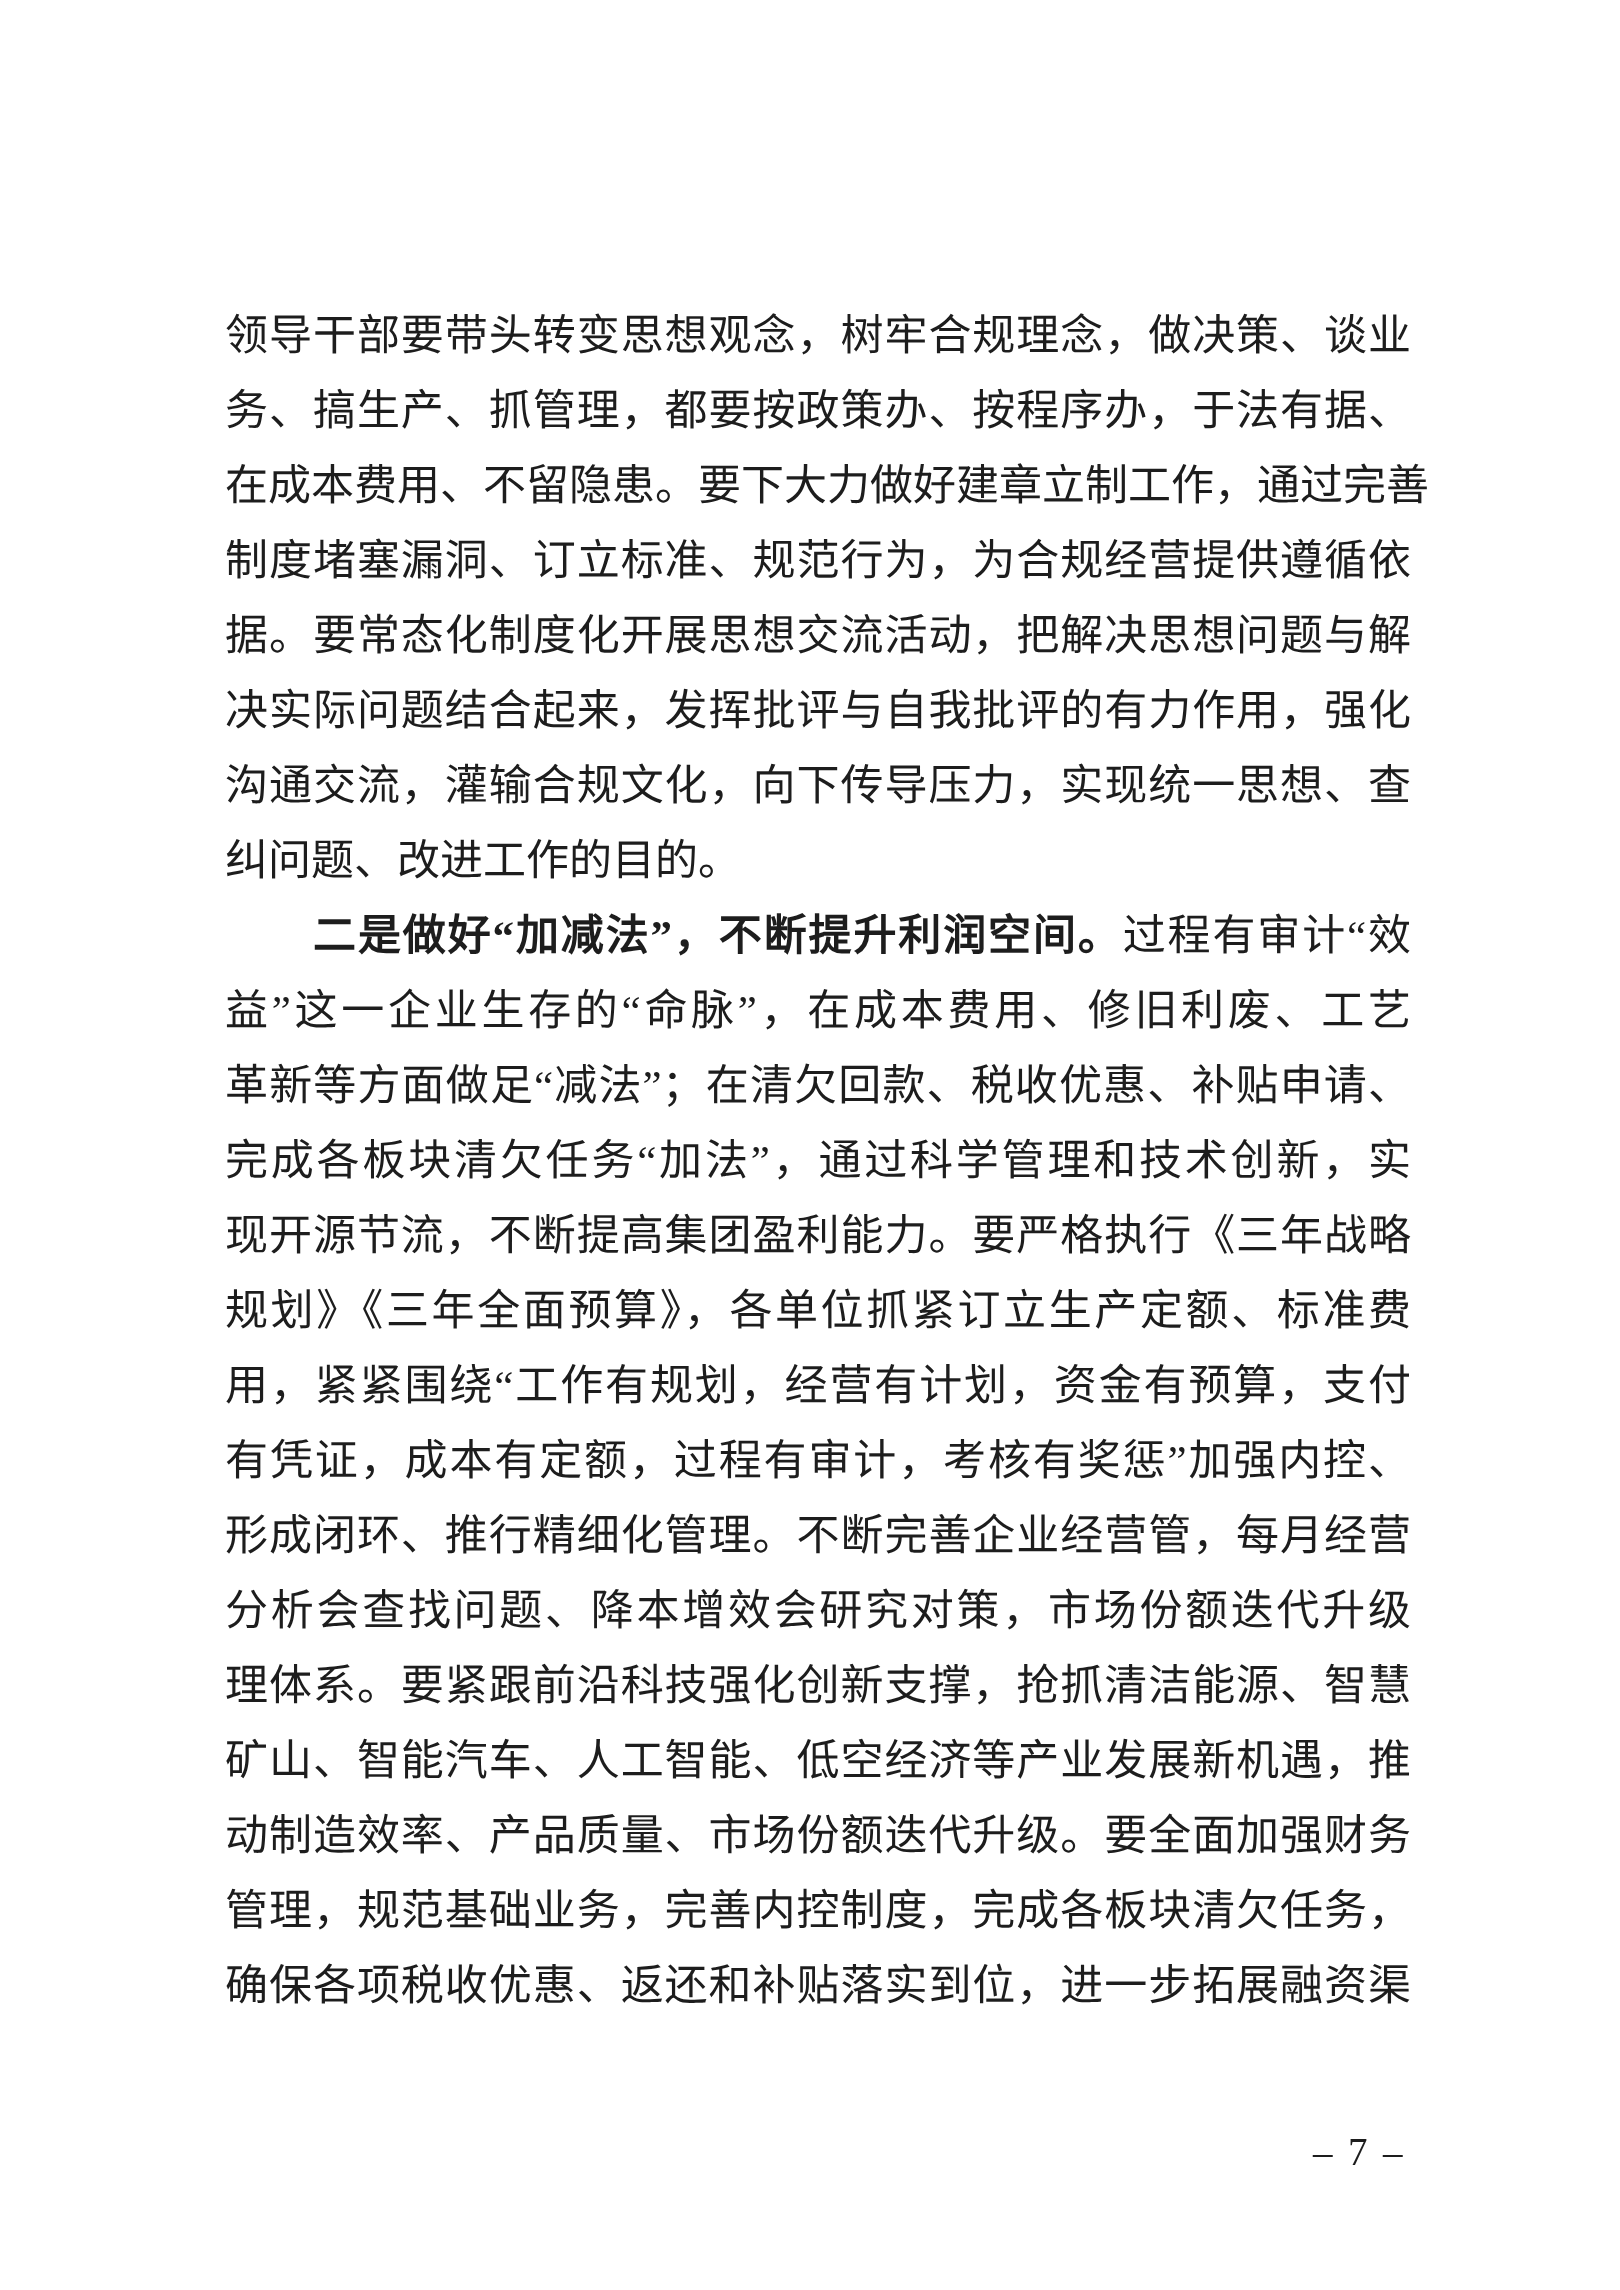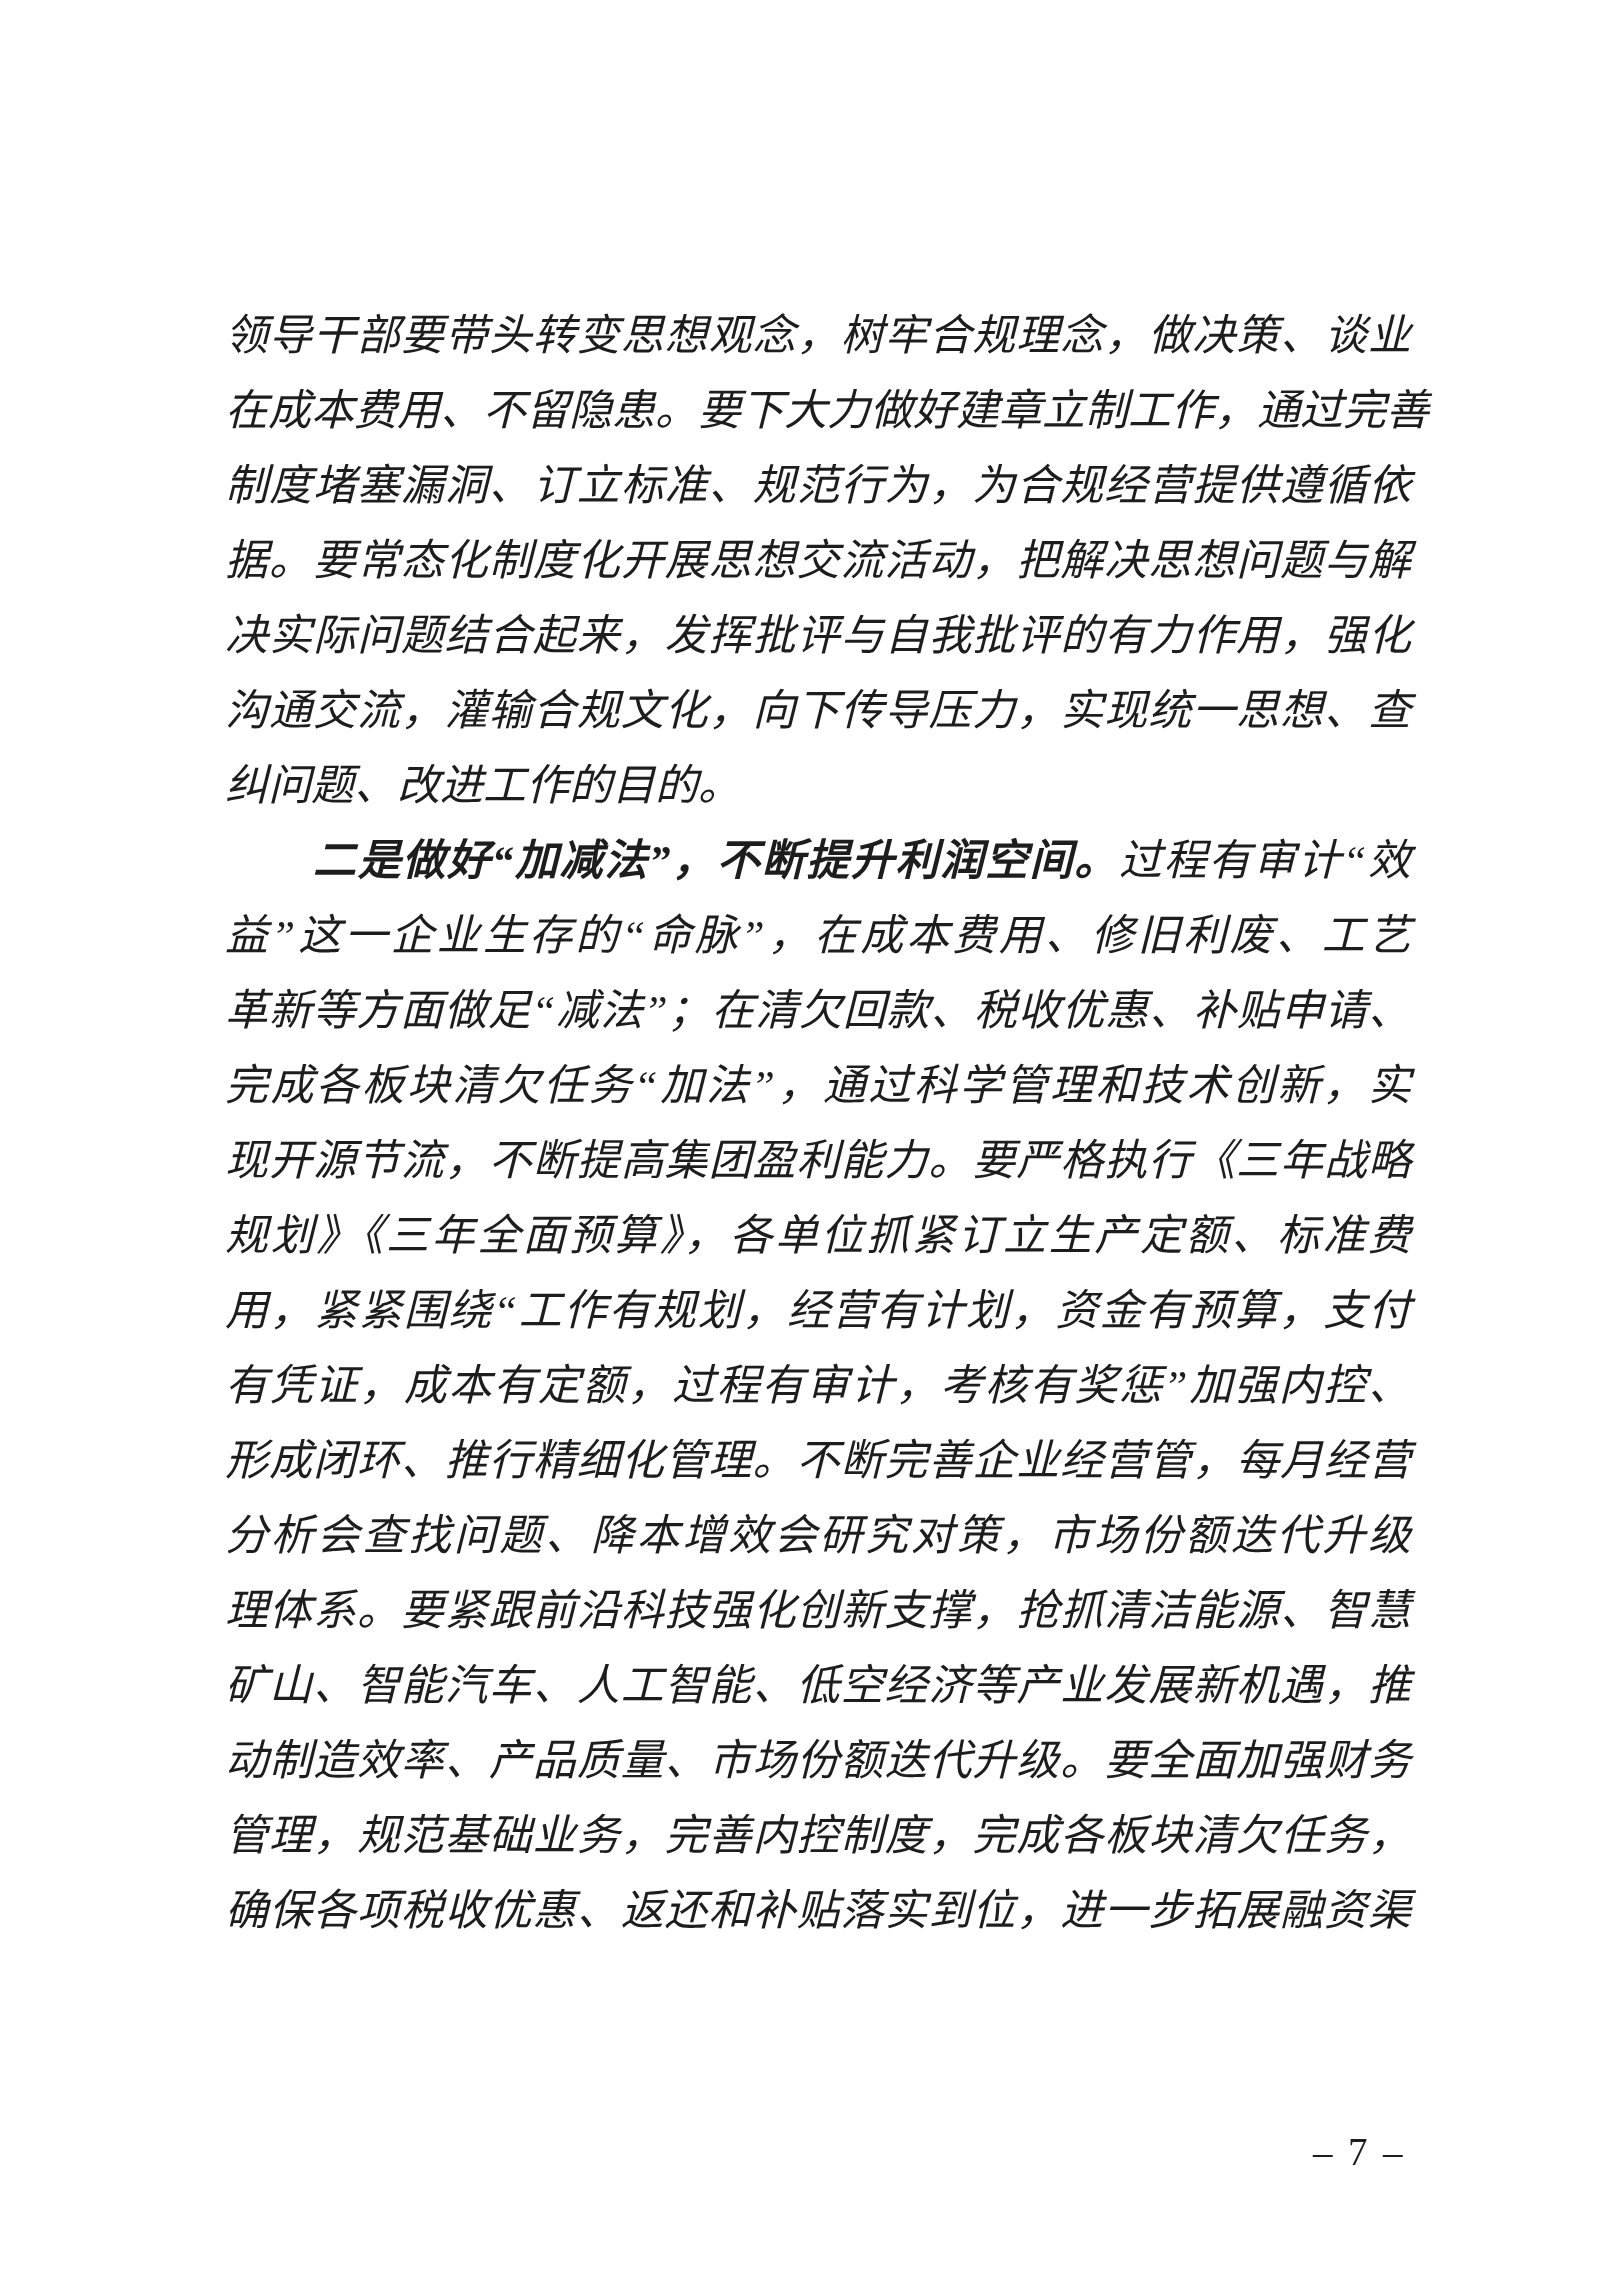--- a/index.html
+++ b/index.html
@@ -26,40 +26,41 @@
     text-align: justify;
     text-align-last: justify;
     letter-spacing: 0;
   }
   .line.para-end {
     text-align-last: left;
   }
   .line.indent {
     text-indent: 88px;
   }
-  .seg { display: inline; font-style: italic; }
+  .seg { display: inline; }
   .seg.bold { font-weight: 700; }
   .footer {
     position: absolute;
     left: 1313px;
     top: 2127px;
     width: 118px;
     font-size: 39px;
     line-height: 49px;
     letter-spacing: 2.9px;
     color: #1d1d1d;
     text-align: left;
   }
 </style>
 </head>
 <body>
 
 <div class="page">
   <div class="text-block">
       <div class="line"><span class="seg">领导干部要带头转变思想观念，树牢合规理念，做决策、谈业</span></div>
+      <div class="line"><span class="seg">务、搞生产、抓管理，都要按政策办、按程序办，于法有据、</span></div>
       <div class="line"><span class="seg">在成本费用、不留隐患。要下大力做好建章立制工作，通过完善</span></div>
       <div class="line"><span class="seg">制度堵塞漏洞、订立标准、规范行为，为合规经营提供遵循依</span></div>
       <div class="line"><span class="seg">据。要常态化制度化开展思想交流活动，把解决思想问题与解</span></div>
       <div class="line"><span class="seg">决实际问题结合起来，发挥批评与自我批评的有力作用，强化</span></div>
       <div class="line"><span class="seg">沟通交流，灌输合规文化，向下传导压力，实现统一思想、查</span></div>
       <div class="line para-end"><span class="seg">纠问题、改进工作的目的。</span></div>
       <div class="line indent"><span class="seg bold">二是做好“加减法”，不断提升利润空间。</span><span class="seg">过程有审计“效</span></div>
       <div class="line"><span class="seg">益”这一企业生存的“命脉”，在成本费用、修旧利废、工艺</span></div>
       <div class="line"><span class="seg">革新等方面做足“减法”；在清欠回款、税收优惠、补贴申请、</span></div>
       <div class="line"><span class="seg">完成各板块清欠任务“加法”，通过科学管理和技术创新，实</span></div>

